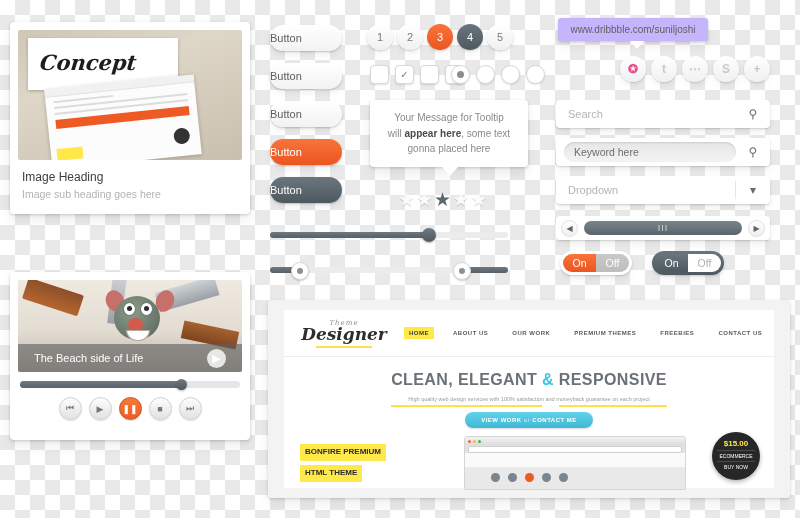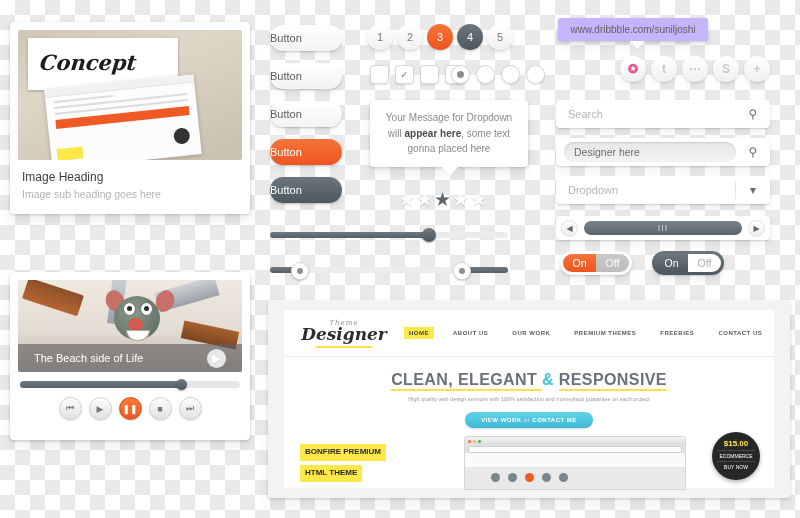--- a/index.html
+++ b/index.html
@@ -219,21 +219,21 @@
   .site-nav{height:46px;border-bottom:1px solid #ededed;display:flex;align-items:center;}
   .logo-wrap{width:120px;text-align:center;}
   .logo-theme{font-family:"DejaVu Serif",serif;font-style:italic;font-size:7px;color:#8d8d8d;letter-spacing:1px;}
   .logo-designer{font-family:"DejaVu Serif",serif;font-style:italic;font-weight:bold;font-size:17px;color:#2d2d2d;margin-top:-3px;}
   .logo-rule{width:56px;height:2px;background:#ffe04a;margin:2px auto 0 auto;}
   .nav-items{display:flex;align-items:center;gap:14px;font-size:6px;color:#5a5a5a;letter-spacing:.5px;font-weight:bold;}
   .nav-items .it{padding:3px 5px;}
   .nav-items .it.on{background:#ffe84a;color:#3d3d3d;}
   .hero{text-align:center;padding-top:14px;}
   .hero h1{margin:0;font-size:16px;font-weight:bold;color:#6a7178;letter-spacing:.4px;}
-  .hero h1 .u{border-bottom:2px solid #ffe04a;padding-bottom:1px;}
+  .hero h1 .u{border-bottom:2px solid #ffe04a;padding-bottom:17px;}
   .hero h1 .amp{color:#46c5e0;}
   .hero p{margin:7px 0 0 0;font-size:5.5px;color:#9a9a9a;}
   .hero-btn{
     display:inline-block;margin-top:10px;padding:5px 16px;border-radius:13px;
     background:linear-gradient(180deg,#62d2e8,#3fb9d6);color:#fff;font-size:6px;font-weight:bold;letter-spacing:.5px;
     box-shadow:0 1px 2px rgba(0,0,0,.15);
   }
   .hero-btn .or{color:#d9f4fb;font-weight:normal;}
   .promo{position:absolute;left:16px;top:130px;width:470px;}
   .promo-yellow{display:inline-block;background:#ffe84a;color:#2b2b2b;font-size:8px;font-weight:bold;line-height:1.6;padding:2px 5px;}
@@ -357,21 +357,21 @@
 <div class="abs" style="left:451px;top:65px;display:flex;gap:6px;">
   <div class="rd">
       <i class="dot"></i>
     </div>
   <div class="rd"></div>
   <div class="rd"></div>
   <div class="rd"></div>
 </div>
 
 <div class="abs" id="tooltip">
-  <div>Your Message for Dropdown</div>
+  <div>Your Message for Tooltip</div>
   <div>
     <span>will </span><b>appear here</b><span>, some text</span>
   </div>
   <div>gonna placed here</div>
 </div>
 
 <div class="abs stars" style="left:398px;top:188px;">
   <span class="star">★</span>
   <span class="star">★</span>
   <span class="star f">★</span>
@@ -413,21 +413,21 @@
   <div class="soc">
       <span>+</span>
     </div>
 </div>
 
 <div class="abs field" style="left:556px;top:100px;width:214px;">
   <div class="txt">Search</div>
   <div class="ic">⚲</div>
 </div>
 <div class="abs field" style="left:556px;top:138px;width:214px;">
-  <div class="inner-pill">Designer here</div>
+  <div class="inner-pill">Keyword here</div>
   <div class="ic">⚲</div>
 </div>
 <div class="abs field" style="left:556px;top:176px;width:214px;">
   <div class="txt">Dropdown</div>
   <div class="dd-div"></div>
   <div class="ic">▾</div>
 </div>
 
 <div class="abs" id="scrollbar">
   <div class="sb-arrow">

